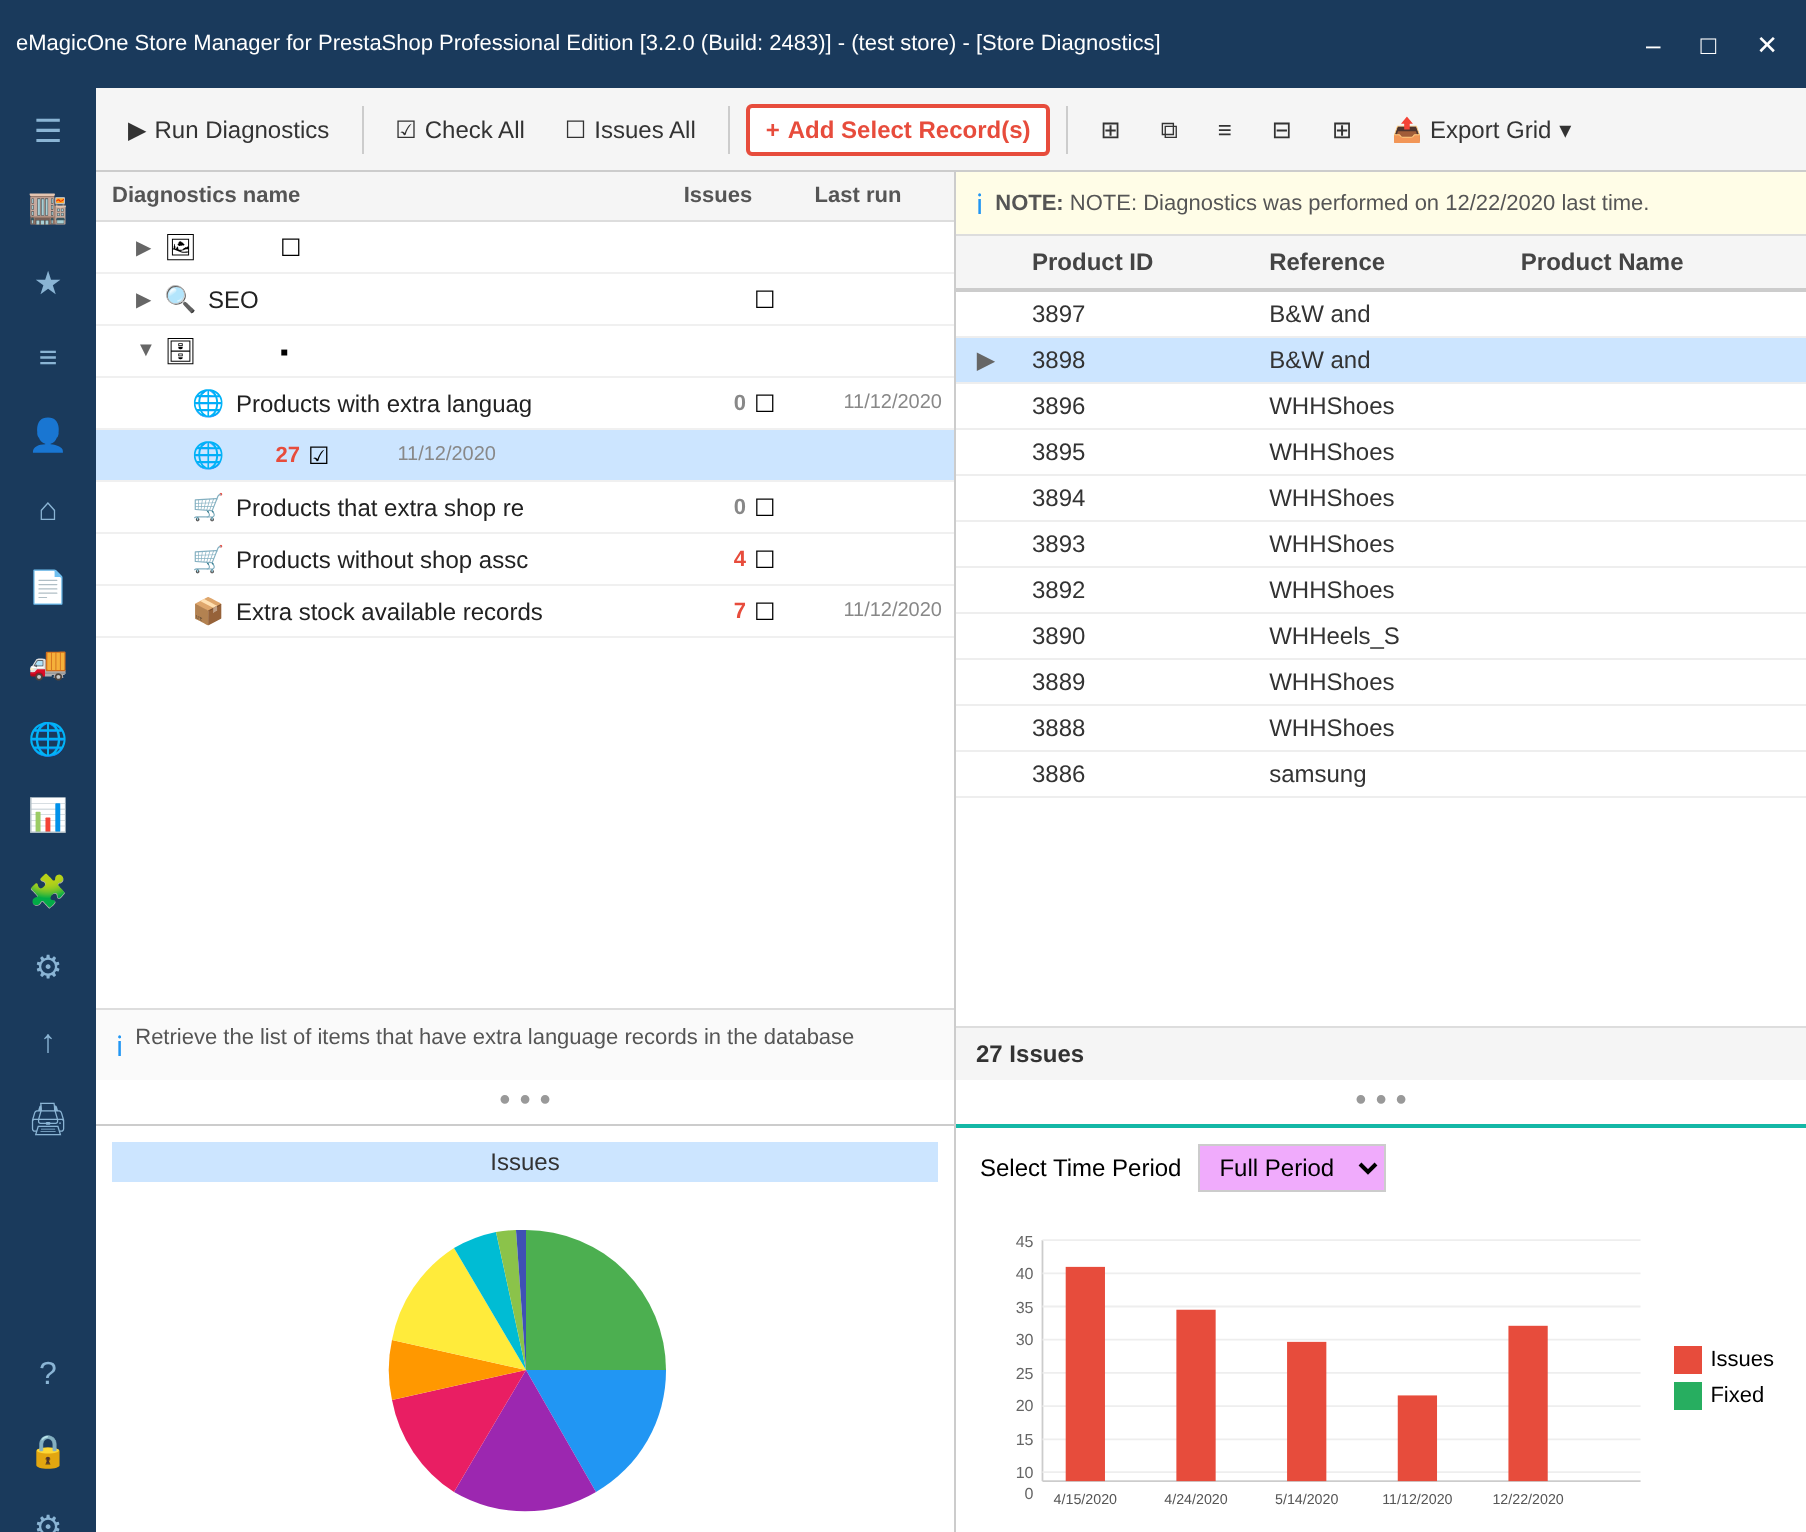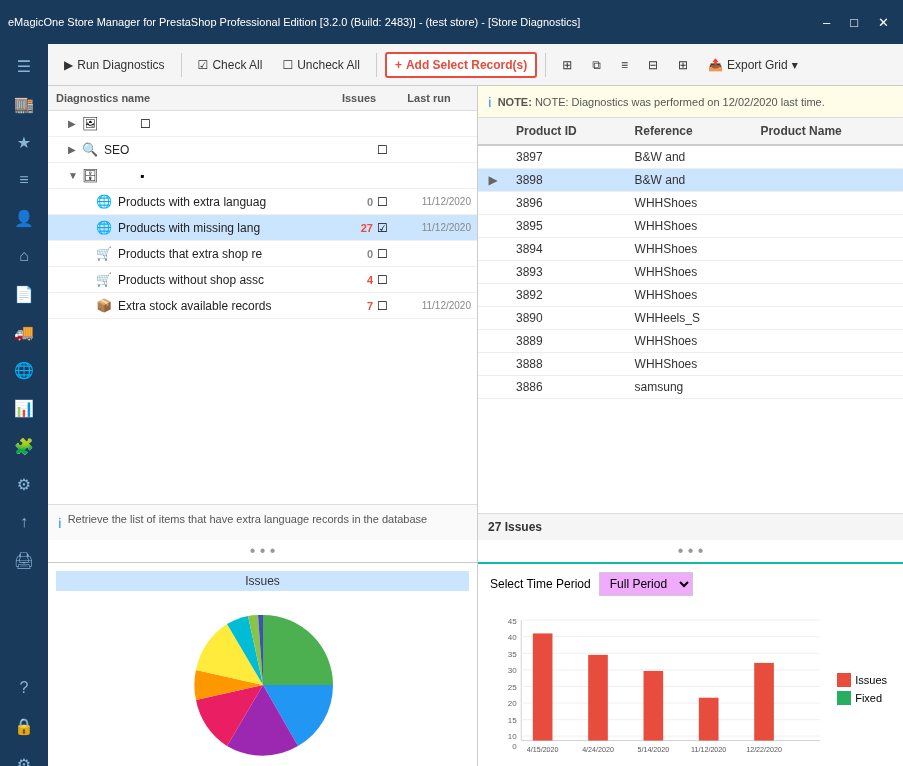--- a/index.html
+++ b/index.html
@@ -297,21 +297,21 @@
         <span>▶</span>
         <span>Run Diagnostics</span>
       </button>
       <div class="toolbar-sep"></div>
       <button class="toolbar-btn">
         <span>☑</span>
         <span>Check All</span>
       </button>
       <button class="toolbar-btn">
         <span>☐</span>
-        <span>Uncheck All</span>
+        <span>Issues All</span>
       </button>
       <div class="toolbar-sep"></div>
       <button class="toolbar-btn primary">
         <span>+</span>
         <span>Add Select Record(s)</span>
       </button>
       <div class="toolbar-sep"></div>
       <button class="toolbar-btn">
         <span>⊞</span>
       </button>
@@ -376,21 +376,20 @@
             <span class="tree-icon">🌐</span>
             <span class="tree-label">Products with extra languag</span>
             <span class="tree-issues" style="color:#888">0</span>
             <span class="tree-checkbox">☐</span>
             <span class="tree-date">11/12/2020</span>
           </div>
 
           <div class="tree-item tree-item-indent2 selected">
             <span class="tree-expand"></span>
             <span class="tree-icon">🌐</span>
-            <span class="tree-label">Products with missing lang</span>
             <span class="tree-issues">27</span>
             <span class="tree-checkbox">☑</span>
             <span class="tree-date">11/12/2020</span>
           </div>
 
           <div class="tree-item tree-item-indent2">
             <span class="tree-expand"></span>
             <span class="tree-icon">🛒</span>
             <span class="tree-label">Products that extra shop re</span>
             <span class="tree-issues" style="color:#888">0</span>
@@ -448,21 +447,21 @@
               <path d="M80,80 L75,10 A70,70 0 0,1 80,10 Z" fill="#3f51b5"></path>
             </svg>
           </div>
         </div>
       </div>
 
       <div class="right-panel">
 
         <div class="note-bar">
           <span style="color:#2196f3; font-size:14px;">ℹ</span>
-          <span><b>NOTE:</b> <span>NOTE: Diagnostics was performed on 12/02/2020 last time.</span></span>
+          <span><b>NOTE:</b> <span>NOTE: Diagnostics was performed on 12/22/2020 last time.</span></span>
         </div>
 
         <div class="data-grid">
           <table>
             <thead>
               <tr>
                 <th style="width:30px;"></th>
                 <th>Product ID</th>
                 <th>Reference</th>
                 <th>Product Name</th>

